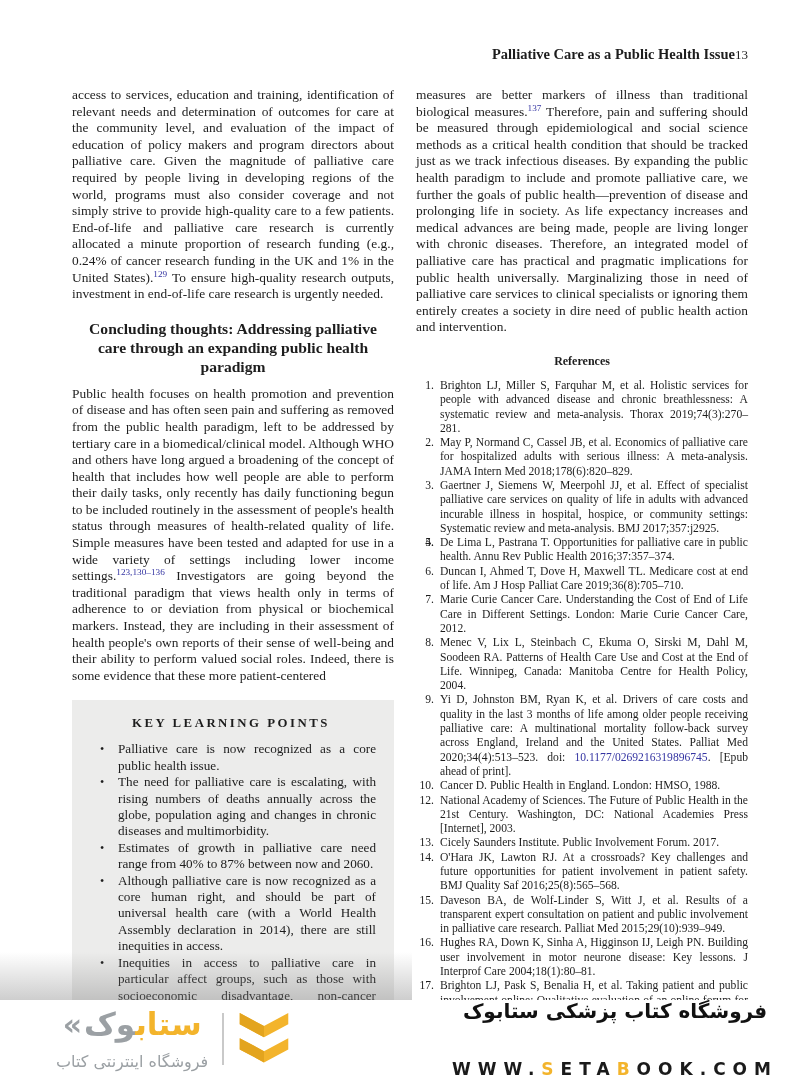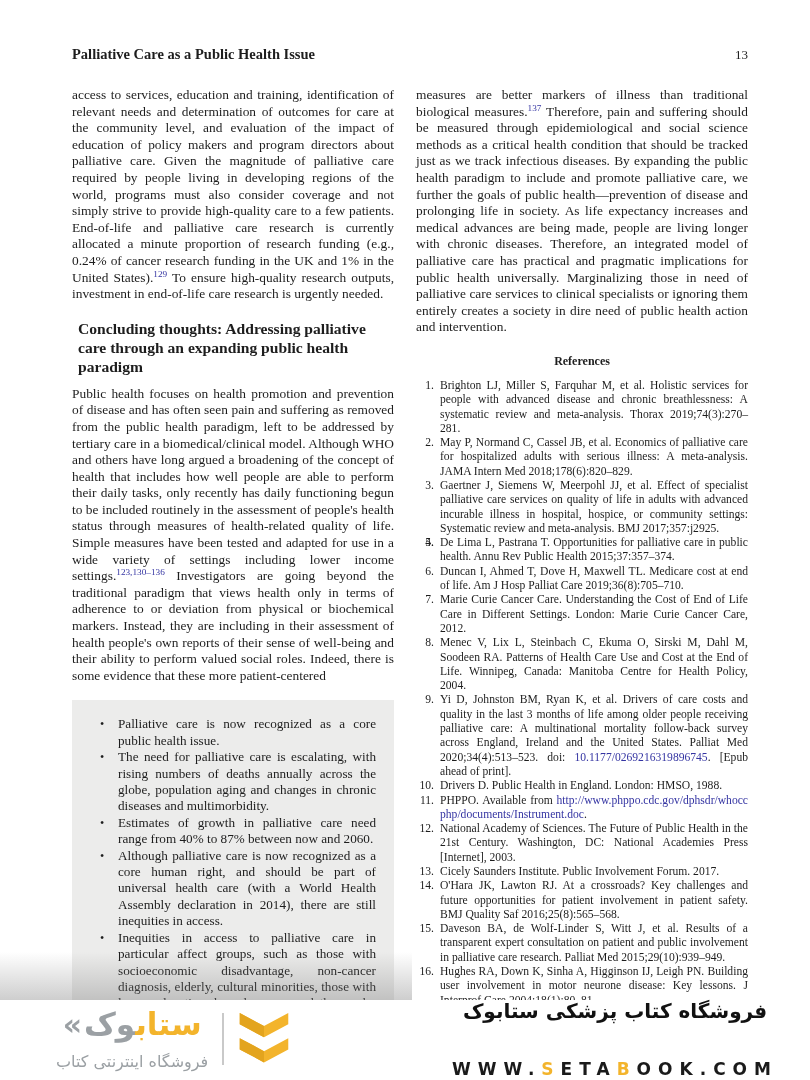--- a/index.html
+++ b/index.html
@@ -10,34 +10,34 @@
     --boxbg:#ECECEB;
   }
   *{margin:0;padding:0;box-sizing:border-box;}
   html,body{background:#ffffff;}
   body{
     width:810px;height:1080px;position:relative;overflow:hidden;
     font-family:"Liberation Serif","DejaVu Serif",serif;
     color:var(--ink);
   }
   .page{width:810px;height:1080px;position:relative;padding:46px 62px 0 72px;}
-  .page-header{display:flex;justify-content:space-between;align-items:baseline;}
+  .page-header{display:flex;justify-content:flex-end;align-items:baseline;}
   .running-title{font-weight:bold;font-size:14.5px;}
   .page-number{font-size:13px;}
   .columns{display:flex;gap:22px;margin-top:24px;}
   .col-left{width:322px;}
   .col-right{width:332px;}
   .para{font-size:13.4px;line-height:16.6px;text-align:justify;}
   .rt-plain{}
   .rt-i{}
   .rt-link{color:var(--link);word-break:break-all;}
   sup.rt-sup{color:var(--link);font-size:69%;line-height:0;}
   .rt-y{color:var(--yellow);}
   .section-heading{
-    font-weight:bold;font-size:15.6px;line-height:19px;text-align:left;
+    font-weight:bold;font-size:15.6px;line-height:19px;text-align:center;
     margin:16px 6px 10px 6px;
   }
   .klp-box{
     background:var(--boxbg);
     margin-top:16px;
     padding:16px 18px 60px 14px;
     position:relative;
   }
   .klp-title{
     text-align:center;font-weight:bold;font-size:12.8px;letter-spacing:2.5px;
@@ -105,20 +105,21 @@
   </div>
 
   <div class="columns">
 
     <div class="col-left">
       <p class="para"><span class="rt-plain">access to services, education and training, identification of relevant needs and determination of outcomes for care at the community level, and evaluation of the impact of education of policy makers and program directors about palliative care. Given the magnitude of palliative care required by people living in developing regions of the world, programs must also consider coverage and not simply strive to provide high-quality care to a few patients. End-of-life and palliative care research is currently allocated a minute proportion of research funding (e.g., 0.24% of cancer research funding in the UK and 1% in the United States).</span><sup class="rt-sup">129</sup><span class="rt-plain"> To ensure high-quality research outputs, investment in end-of-life care research is urgently needed.</span></p>
       <h2 class="section-heading">Concluding thoughts: Addressing palliative care through an expanding public health paradigm</h2>
       <p class="para"><span class="rt-plain">Public health focuses on health promotion and prevention of disease and has often seen pain and suffering as removed from the public health paradigm, left to be addressed by tertiary care in a biomedical/clinical model. Although WHO and others have long argued a broadening of the concept of health that includes how well people are able to perform their daily tasks, only recently has daily functioning begun to be included routinely in the assessment of people's health status through measures of health-related quality of life. Simple measures have been tested and adapted for use in a wide variety of settings including lower income settings.</span><sup class="rt-sup">123,130–136</sup><span class="rt-plain"> Investigators are going beyond the traditional paradigm that views health only in terms of adherence to or deviation from physical or biochemical markers. Instead, they are including in their assessment of health people's own reports of their sense of well-being and their ability to perform valued social roles. Indeed, there is some evidence that these more patient-centered</span></p>
 
       <div class="klp-box">
+        <div class="klp-title">KEY LEARNING POINTS</div>
         <ul class="klp-list">
 
         <li>Palliative care is now recognized as a core public health issue.</li>
             <li>The need for palliative care is escalating, with rising numbers of deaths annually across the globe, population aging and changes in chronic diseases and multimorbidity.</li>
             <li>Estimates of growth in palliative care need range from 40% to 87% between now and 2060.</li>
             <li>Although palliative care is now recognized as a core human right, and should be part of universal health care (with a World Health Assembly declaration in 2014), there are still inequities in access.</li>
             <li>Inequities in access to palliative care in particular affect groups, such as those with socioeconomic disadvantage, non-cancer diagnosis, elderly, cultural minorities, those with lower education, homelessness, and those who are lesbian, gay, bisexual, or transgender.</li>
             <li>There is good evidence that palliative care is effective, cost-effective, and adds value (costs/outcomes), but new models may need to evolve to respond to the populations of the future.</li>
           </ul>
       </div>
@@ -139,45 +140,41 @@
           </li>
           <li>
             <span class="ref-num">3.</span>
             <span class="ref-text"><span class="rt-plain">Gaertner J, Siemens W, Meerpohl JJ, et al. Effect of specialist palliative care services on quality of life in adults with advanced incurable illness in hospital, hospice, or community settings: Systematic review and meta-analysis. </span><span class="rt-i">BMJ</span><span class="rt-plain"> 2017;357:j2925.</span></span>
           </li>
           <li>
             <span class="ref-num">4.</span>
           </li>
           <li>
             <span class="ref-num">5.</span>
-            <span class="ref-text"><span class="rt-plain">De Lima L, Pastrana T. Opportunities for palliative care in public health. </span><span class="rt-i">Annu Rev Public Health</span><span class="rt-plain"> 2015;37:357–374.</span></span>
+            <span class="ref-text"><span class="rt-plain">De Lima L, Pastrana T. Opportunities for palliative care in public health. </span><span class="rt-i">Annu Rev Public Health</span><span class="rt-plain"> 2016;37:357–374.</span></span>
           </li>
           <li>
             <span class="ref-num">6.</span>
             <span class="ref-text"><span class="rt-plain">Duncan I, Ahmed T, Dove H, Maxwell TL. Medicare cost at end of life. </span><span class="rt-i">Am J Hosp Palliat Care</span><span class="rt-plain"> 2019;36(8):705–710.</span></span>
           </li>
           <li>
             <span class="ref-num">7.</span>
             <span class="ref-text"><span class="rt-plain">Marie Curie Cancer Care. </span><span class="rt-i">Understanding the Cost of End of Life Care in Different Settings</span><span class="rt-plain">. London: Marie Curie Cancer Care, 2012.</span></span>
           </li>
           <li>
             <span class="ref-num">8.</span>
             <span class="ref-text"><span class="rt-plain">Menec V, Lix L, Steinbach C, Ekuma O, Sirski M, Dahl M, Soodeen RA. </span><span class="rt-i">Patterns of Health Care Use and Cost at the End of Life</span><span class="rt-plain">. Winnipeg, Canada: Manitoba Centre for Health Policy, 2004.</span></span>
           </li>
           <li>
             <span class="ref-num">9.</span>
             <span class="ref-text"><span class="rt-plain">Yi D, Johnston BM, Ryan K, et al. Drivers of care costs and quality in the last 3 months of life among older people receiving palliative care: A multinational mortality follow-back survey across England, Ireland and the United States. </span><span class="rt-i">Palliat Med</span><span class="rt-plain"> 2020;34(4):513–523. doi: </span><span class="rt-link">10.1177/0269216319896745</span><span class="rt-plain">. [Epub ahead of print].</span></span>
           </li>
           <li>
             <span class="ref-num">10.</span>
-            <span class="ref-text"><span class="rt-plain">Drivers D. </span><span class="rt-i">Public Health in England</span><span class="rt-plain">. London: HMSO, 1988.</span></span>
-          </li>
-          <li>
-            <span class="ref-num">11.</span>
-            <span class="ref-text"><span class="rt-plain">PHPPO. Available from </span><span class="rt-link">http://www.phppo.cdc.gov/dphsdr/whoccphp/documents/Instrument.doc</span><span class="rt-plain">.</span></span>
+            <span class="ref-text"><span class="rt-plain">Cancer D. </span><span class="rt-i">Public Health in England</span><span class="rt-plain">. London: HMSO, 1988.</span></span>
           </li>
           <li>
             <span class="ref-num">12.</span>
             <span class="ref-text"><span class="rt-plain">National Academy of Sciences. </span><span class="rt-i">The Future of Public Health in the 21st Century</span><span class="rt-plain">. Washington, DC: National Academies Press [Internet], 2003.</span></span>
           </li>
           <li>
             <span class="ref-num">13.</span>
             <span class="ref-text"><span class="rt-plain">Cicely Saunders Institute. Public Involvement Forum. 2017.</span></span>
           </li>
           <li>

